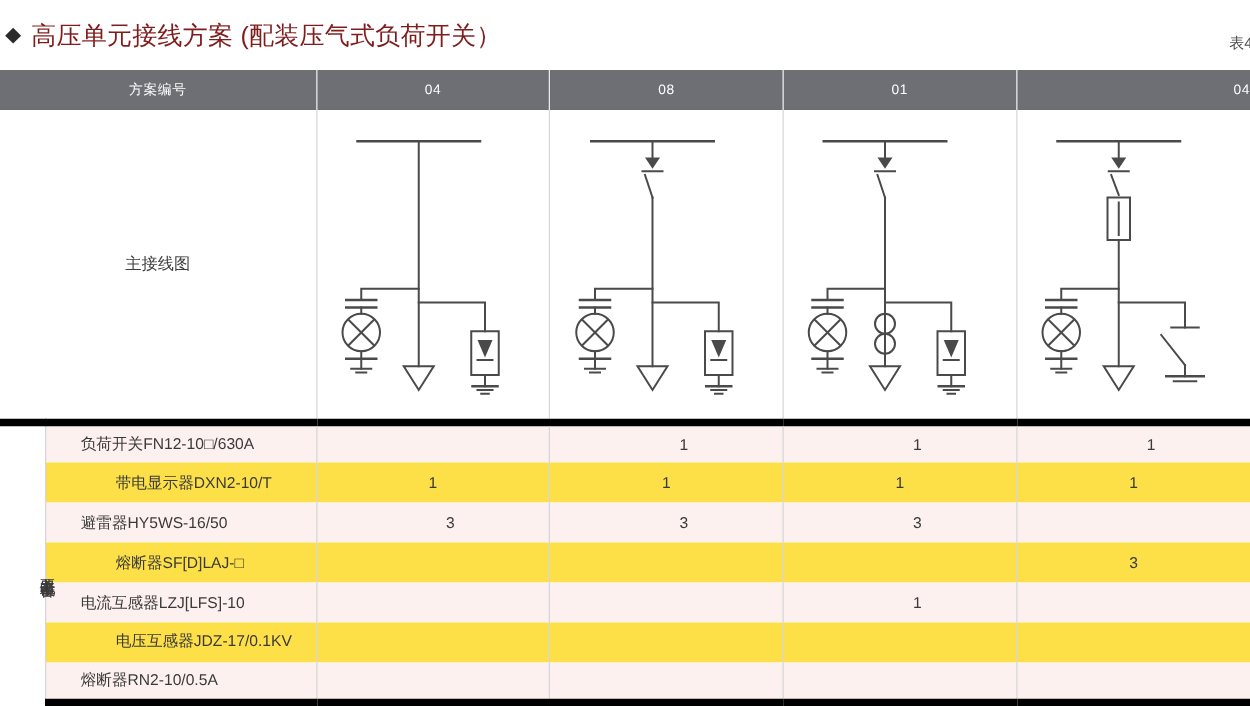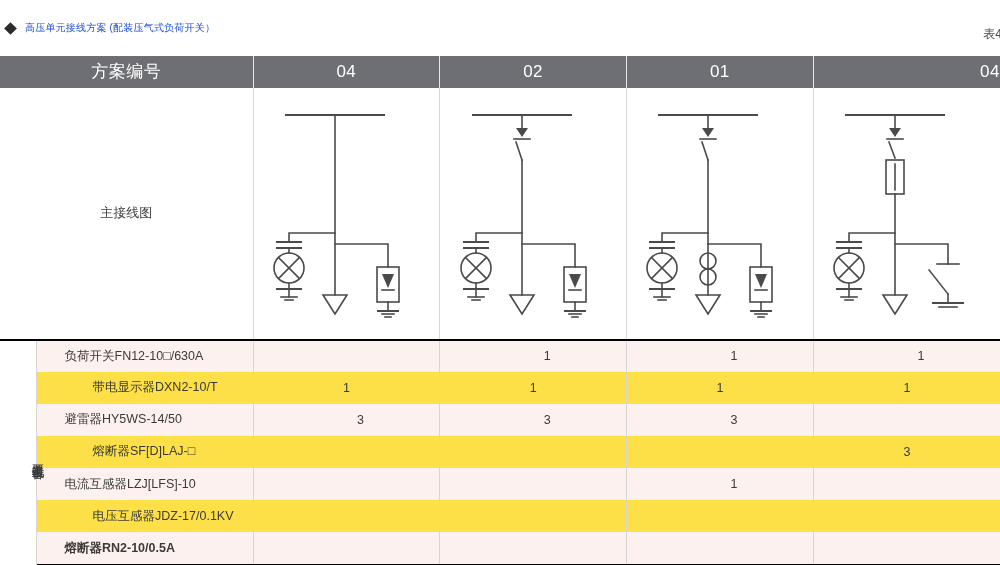--- a/index.html
+++ b/index.html
@@ -18,21 +18,21 @@
     position: absolute; left: 0; top: 0;
     width: 1000px; height: 56px;
     display: flex; align-items: center;
   }
   .title-diamond {
     width: 9px; height: 9px; background: #2b2b2b;
     transform: rotate(45deg);
     margin-left: 6px; margin-right: 10px; flex: 0 0 auto;
   }
   .title-text {
-    font-size: 10px; color: #1d4ed8; letter-spacing: .2px;
+    font-size: 20px; color: #7f1d1d; letter-spacing: .2px;
     white-space: nowrap;
   }
   .table-ref {
     position: absolute; right: -2px; top: 26px;
     font-size: 12px; color: #4a4a4a; white-space: nowrap;
   }
 
   
   .tbl {
     position: absolute; left: 0; top: 56px;
@@ -44,32 +44,32 @@
 
   
   .c-group { width: 36px; }
   .c-label { width: 217px; }
   .c-sch   { width: 186.75px; }
 
   
   .hdr td {
     background: #6e6f74; color: #ffffff;
     height: 31px; text-align: center; vertical-align: middle;
-    font-size: 17px; letter-spacing: .5px;
+    font-size: 11px; letter-spacing: .5px;
     border-right: 1px solid #e9e9ea;
     margin-top: 28px;
   }
   .hdr td:last-child { border-right: none; text-align: right; }
 
   
   .diag-row td {
     height: 246px; vertical-align: middle; text-align: center;
     background: #ffffff;
     border-right: 1px solid #d8d8d8;
-    border-bottom: 2px solid #000000;
+    border-bottom: 6px solid #000000;
   }
   .diag-row td:last-child { border-right: none; }
   .diag-label { font-size: 13px; color: #3f3f3f; }
   .diag-cell svg { display: block; margin: 0 auto; }
 
   
   .eq td {
     height: 31.4px; vertical-align: middle;
     border-right: 1px solid #d6d6d6;
     font-size: 12.5px; color: #3a3a3a;
@@ -88,21 +88,21 @@
     padding: 0 4px;
   }
   .group-text {
     font-size: 12.5px; color: #3a3a3a;
     line-height: 1.52; letter-spacing: .5px;
     writing-mode: vertical-rl; text-orientation: upright;
     display: inline-block; white-space: nowrap;
   }
   
   .eq-first td { border-top: 1px solid #bdbdbd; }
-  .tbl tr:last-child td { border-bottom: 1px solid #000000; font-weight: bold; }
+  .tbl tr:last-child td { border-bottom: 6px solid #000000; }
 </style>
 </head>
 <body>
 
 <div id="page">
 
   <div class="title-bar">
     <span class="title-diamond"></span>
     <span class="title-text">高压单元接线方案 (配装压气式负荷开关）</span>
     <span class="table-ref">表4</span>
@@ -115,21 +115,21 @@
       <col class="c-sch">
         <col class="c-sch">
         <col class="c-sch">
         <col class="c-sch">
     </colgroup>
 
     <tbody>
         <tr class="hdr">
       <td colspan="2">方案编号</td>
       <td>04</td>
-      <td>02</td>
+      <td>08</td>
       <td>01</td>
       <td>04</td>
     </tr>
 
     <tr class="diag-row">
       <td colspan="2" class="diag-label">主接线图</td>
 
       <td class="diag-cell">
         <svg width="175" height="230" viewBox="0 0 175 230" fill="none" stroke="#4a4a4a" stroke-width="1.6" stroke-linecap="square">
 
@@ -277,21 +277,21 @@
       <td class="val">1</td>
     </tr>
     <tr class="eq even">
       <td class="name">带电显示器DXN2-10/T</td>
       <td class="val">1</td>
       <td class="val">1</td>
       <td class="val">1</td>
       <td class="val">1</td>
     </tr>
     <tr class="eq odd">
-      <td class="name">避雷器HY5WS-14/50</td>
+      <td class="name">避雷器HY5WS-16/50</td>
       <td class="val">3</td>
       <td class="val">3</td>
       <td class="val">3</td>
       <td class="val"></td>
     </tr>
     <tr class="eq even">
       <td class="name">熔断器SF[D]LAJ-□</td>
       <td class="val"></td>
       <td class="val"></td>
       <td class="val"></td>

